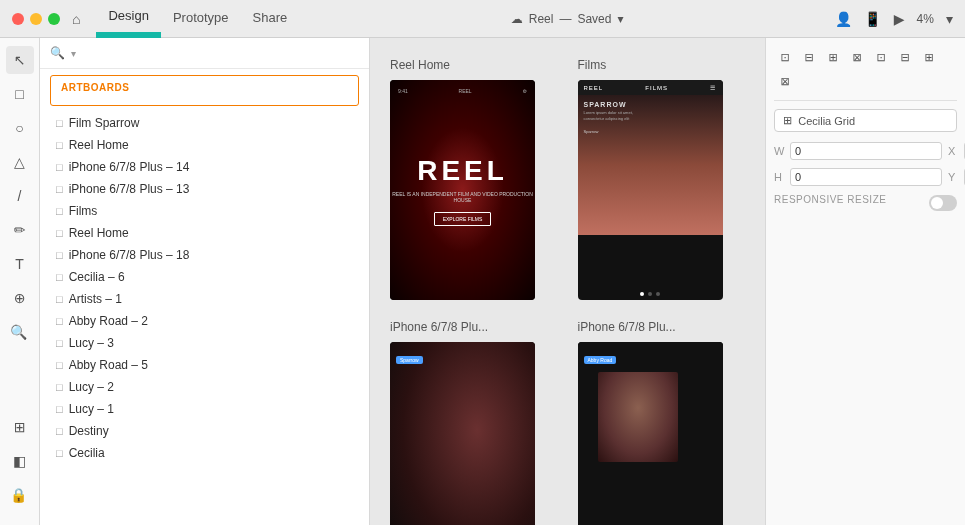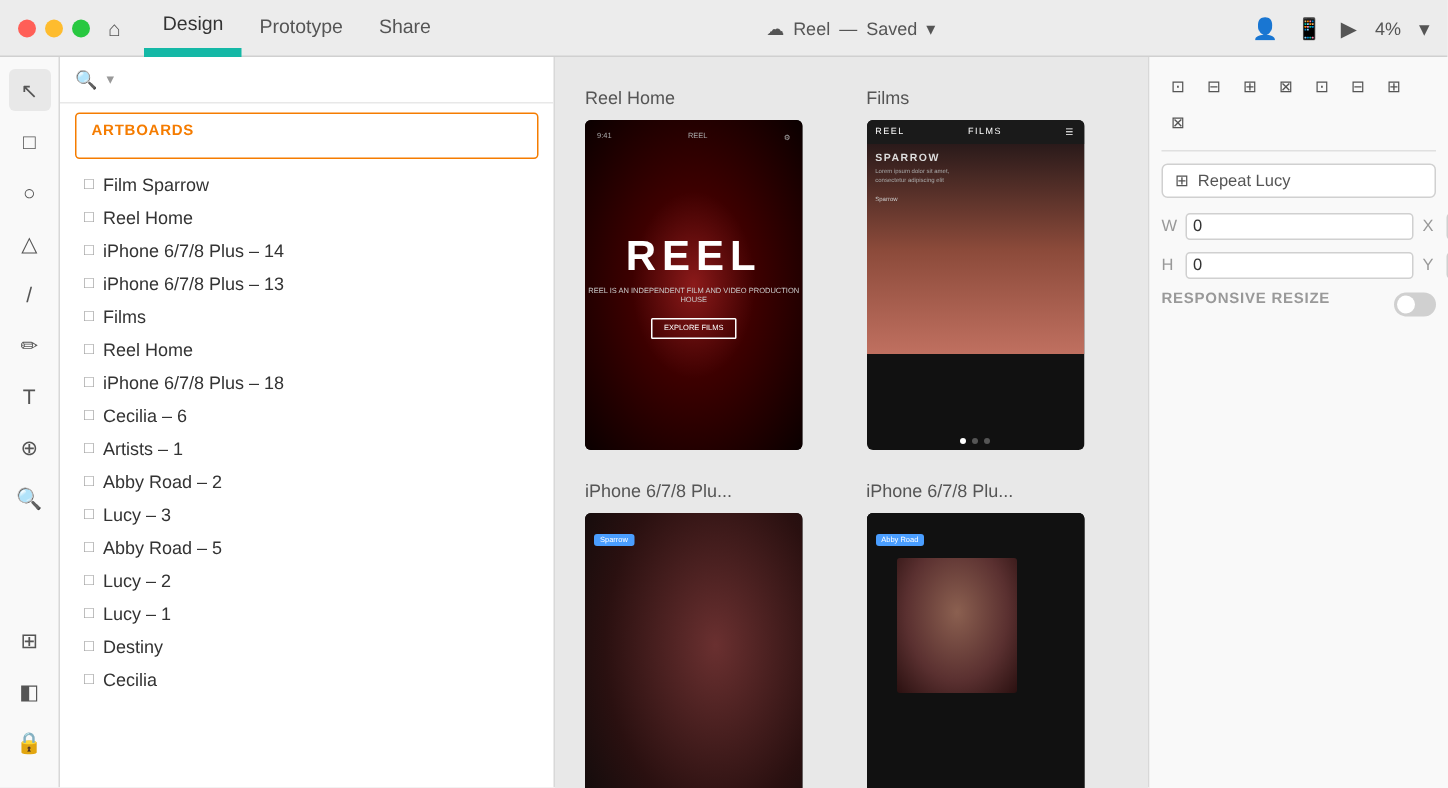--- a/index.html
+++ b/index.html
@@ -248,21 +248,21 @@
     .prop-input {
       flex: 1;
       border: 1px solid #d0d0d0;
       border-radius: 3px;
       padding: 2px 4px;
       font-size: 11px;
       background: #fff;
       color: #333;
     }
 
-    .section-title { font-size: 10px; color: #999; letter-spacing: 0.5px; margin-bottom: 6px; font-weight: 700; }
+    .section-title { font-size: 10px; color: #999; letter-spacing: 0.5px; margin-bottom: 6px; font-weight: 400; }
 
     .responsive-row { display: flex; align-items: center; justify-content: space-between; margin-bottom: 10px; }
     .toggle {
       width: 28px; height: 16px; border-radius: 8px;
       background: #d0d0d0; position: relative; cursor: pointer;
     }
     .toggle-knob { width: 12px; height: 12px; border-radius: 50%; background: #fff; position: absolute; top: 2px; left: 2px; transition: left 0.2s; }
 
     .appearance-row { display: flex; align-items: center; gap: 8px; margin-bottom: 6px; }
     .opacity-icon { color: #999; font-size: 11px; }
@@ -472,21 +472,21 @@
       <div class="right-tool-btn">⊞</div>
       <div class="right-tool-btn">⊠</div>
       <div class="right-tool-btn">⊡</div>
       <div class="right-tool-btn">⊟</div>
       <div class="right-tool-btn">⊞</div>
       <div class="right-tool-btn">⊠</div>
     </div>
 
     <div class="repeat-grid-btn">
       <span>⊞</span>
-      <span>Repeat Lucy</span>
+      <span>Cecilia Grid</span>
     </div>
 
     <div class="props-row">
       <div class="prop-group">
         <span class="prop-label">W</span>
         <input class="prop-input" value="0" style="">
       </div>
       <div class="prop-group">
         <span class="prop-label">X</span>
         <input class="prop-input" value="0" style="">

